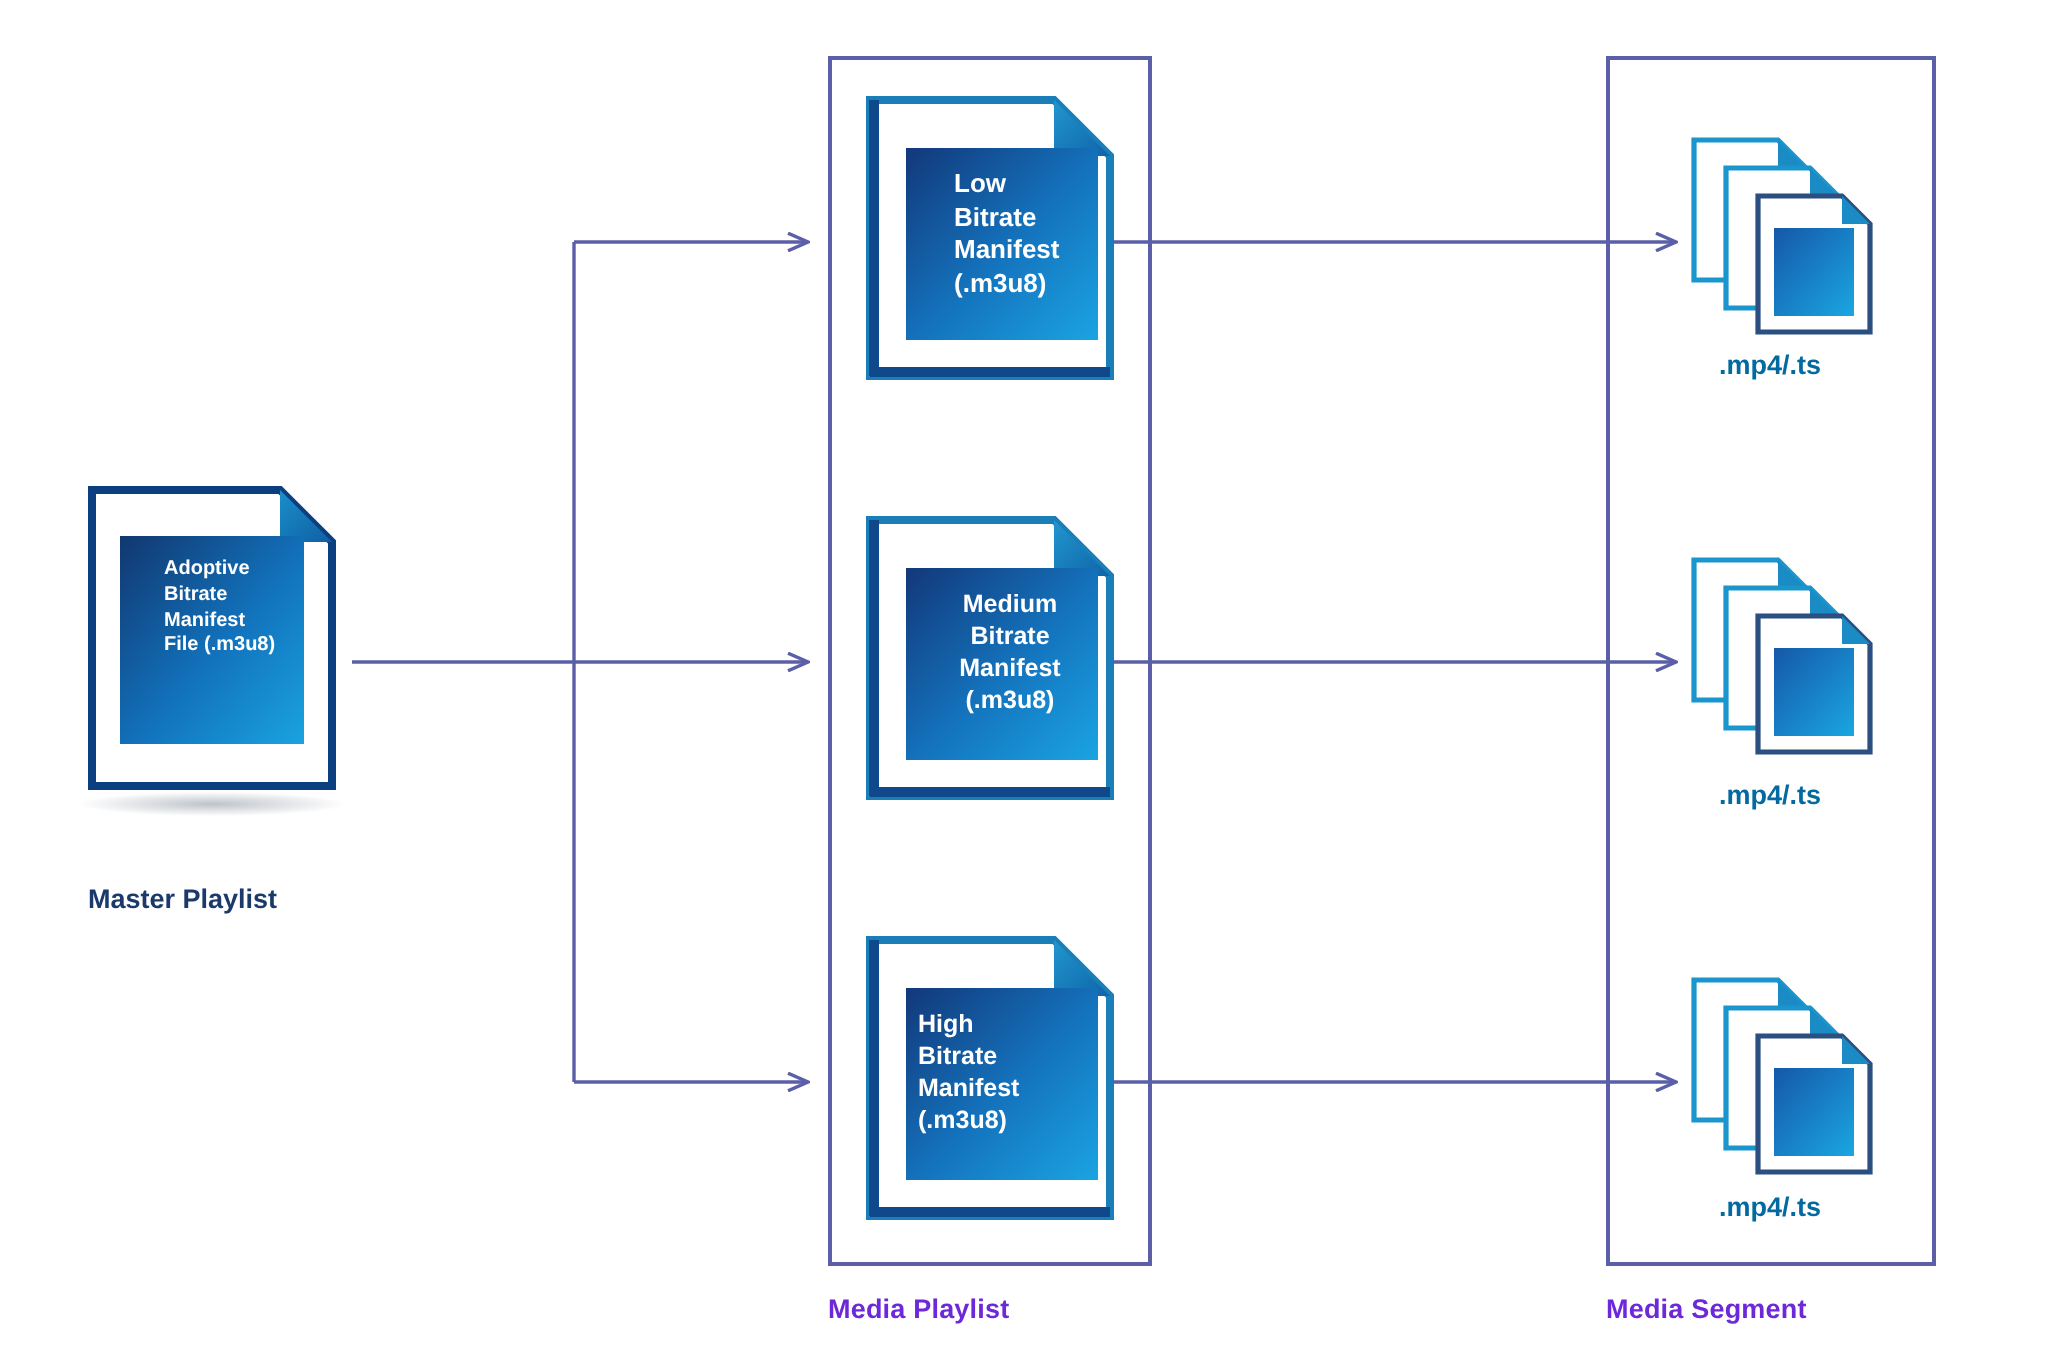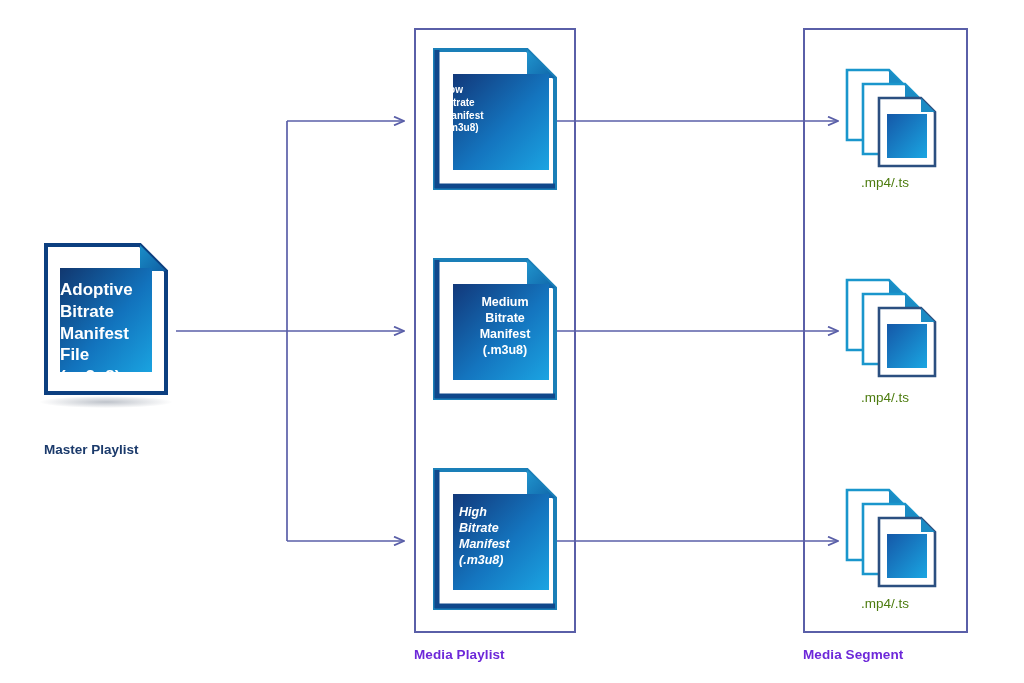--- a/index.html
+++ b/index.html
@@ -60,22 +60,22 @@
     position: absolute;
     border-radius: 50%;
     background: radial-gradient(ellipse at center, rgba(40,55,80,0.30) 0%, rgba(40,55,80,0.0) 72%);
   }
 
   
   .seg-stack { position: absolute; }
   .seg-label {
     position: absolute;
     font-size: 13.5px;
-    font-weight: normal;
-    color: #4d7c0f;
+    font-weight: bold;
+    color: #0369a1;
     text-align: center;
     white-space: nowrap;
   }
 
   
   .node-caption {
     position: absolute;
     font-size: 13.5px;
     font-weight: bold;
     color: #1b3a6b;
@@ -123,21 +123,21 @@
           <stop offset="0%" stop-color="#1a8fc9"></stop>
           <stop offset="100%" stop-color="#0f5fa3"></stop>
         </linearGradient>
       </defs>
 
       <path d="M2,2 H96 L122,28 V150 H2 Z" fill="#ffffff" stroke="#0c3f80" stroke-width="4" stroke-linejoin="miter"></path>
       <path d="M96,2 L122,28 H96 Z" fill="url(#gFoldMaster)" stroke="none"></path>
 
       <rect x="16" y="25" width="92" height="104" fill="url(#gMaster)"></rect>
     </svg>
-    <div class="doc-inner" style="left:16px; top:36px; width:92px; font-size:17px;">Adoptive
+    <div class="doc-inner" style="left:38px; top:36px; width:92px; font-size:10px;">Adoptive
 Bitrate
 Manifest
 File (.m3u8)</div>
   </div>
   <div class="doc-shadow" style="left:40px; top:396px; width:132px; height:12px;"></div>
   <div class="node-caption" style="left:44px; top:426px;margin-top:16px;">Master Playlist</div>
 
   <div class="group-box" style="left:414px; top:28px; width:162px; height:605px;"></div>
   <div class="group-caption" style="left:414px; top:647px; width:162px;">Media Playlist</div>
 
@@ -153,21 +153,21 @@
           <stop offset="0%" stop-color="#2196ce"></stop>
           <stop offset="100%" stop-color="#0f64a8"></stop>
         </linearGradient>
       </defs>
       <path d="M2,2 H94 L122,30 V140 H2 Z" fill="#ffffff" stroke="#1a7fb8" stroke-width="4" stroke-linejoin="miter"></path>
       <path d="M94,2 L122,30 H94 Z" fill="url(#gFoldLow)" stroke="none"></path>
       <path d="M2,138 H122" stroke="#10488c" stroke-width="5" fill="none"></path>
       <path d="M4,2 V140" stroke="#10488c" stroke-width="5" fill="none"></path>
       <rect x="20" y="26" width="96" height="96" fill="url(#gLow)"></rect>
     </svg>
-    <div class="doc-inner" style="left:10px; top:36px; width:92px; font-size:10px;">Low
+    <div class="doc-inner" style="left:44px; top:36px; width:92px; font-size:13px;">Low
 Bitrate
 Manifest
 (.m3u8)</div>
   </div>
 
   <div class="doc" style="left:433px; top:258px; width:124px; height:142px;">
     <svg width="124" height="142" viewBox="0 0 124 142" style="position:absolute;left:0;top:0;">
       <defs>
         <linearGradient id="gMed" x1="0" y1="0" x2="1" y2="1">
           <stop offset="0%" stop-color="#12387a"></stop>
@@ -203,21 +203,21 @@
           <stop offset="0%" stop-color="#2196ce"></stop>
           <stop offset="100%" stop-color="#0f64a8"></stop>
         </linearGradient>
       </defs>
       <path d="M2,2 H94 L122,30 V140 H2 Z" fill="#ffffff" stroke="#1a7fb8" stroke-width="4" stroke-linejoin="miter"></path>
       <path d="M94,2 L122,30 H94 Z" fill="url(#gFoldHigh)" stroke="none"></path>
       <path d="M2,138 H122" stroke="#10488c" stroke-width="5" fill="none"></path>
       <path d="M4,2 V140" stroke="#10488c" stroke-width="5" fill="none"></path>
       <rect x="20" y="26" width="96" height="96" fill="url(#gHigh)"></rect>
     </svg>
-    <div class="doc-inner" style="left:26px; top:36px; width:92px; font-size:12.5px;font-style:italic;">High
+    <div class="doc-inner" style="left:26px; top:36px; width:92px; font-size:12.5px;">High
 Bitrate
 Manifest
 (.m3u8)</div>
   </div>
 
   <div class="group-box" style="left:803px; top:28px; width:165px; height:605px;"></div>
   <div class="group-caption" style="left:803px; top:647px; width:165px;">Media Segment</div>
 
   <div class="seg-stack" style="left:845px; top:68px; width:100px; height:100px;">
     <svg width="100" height="100" viewBox="0 0 100 100">

